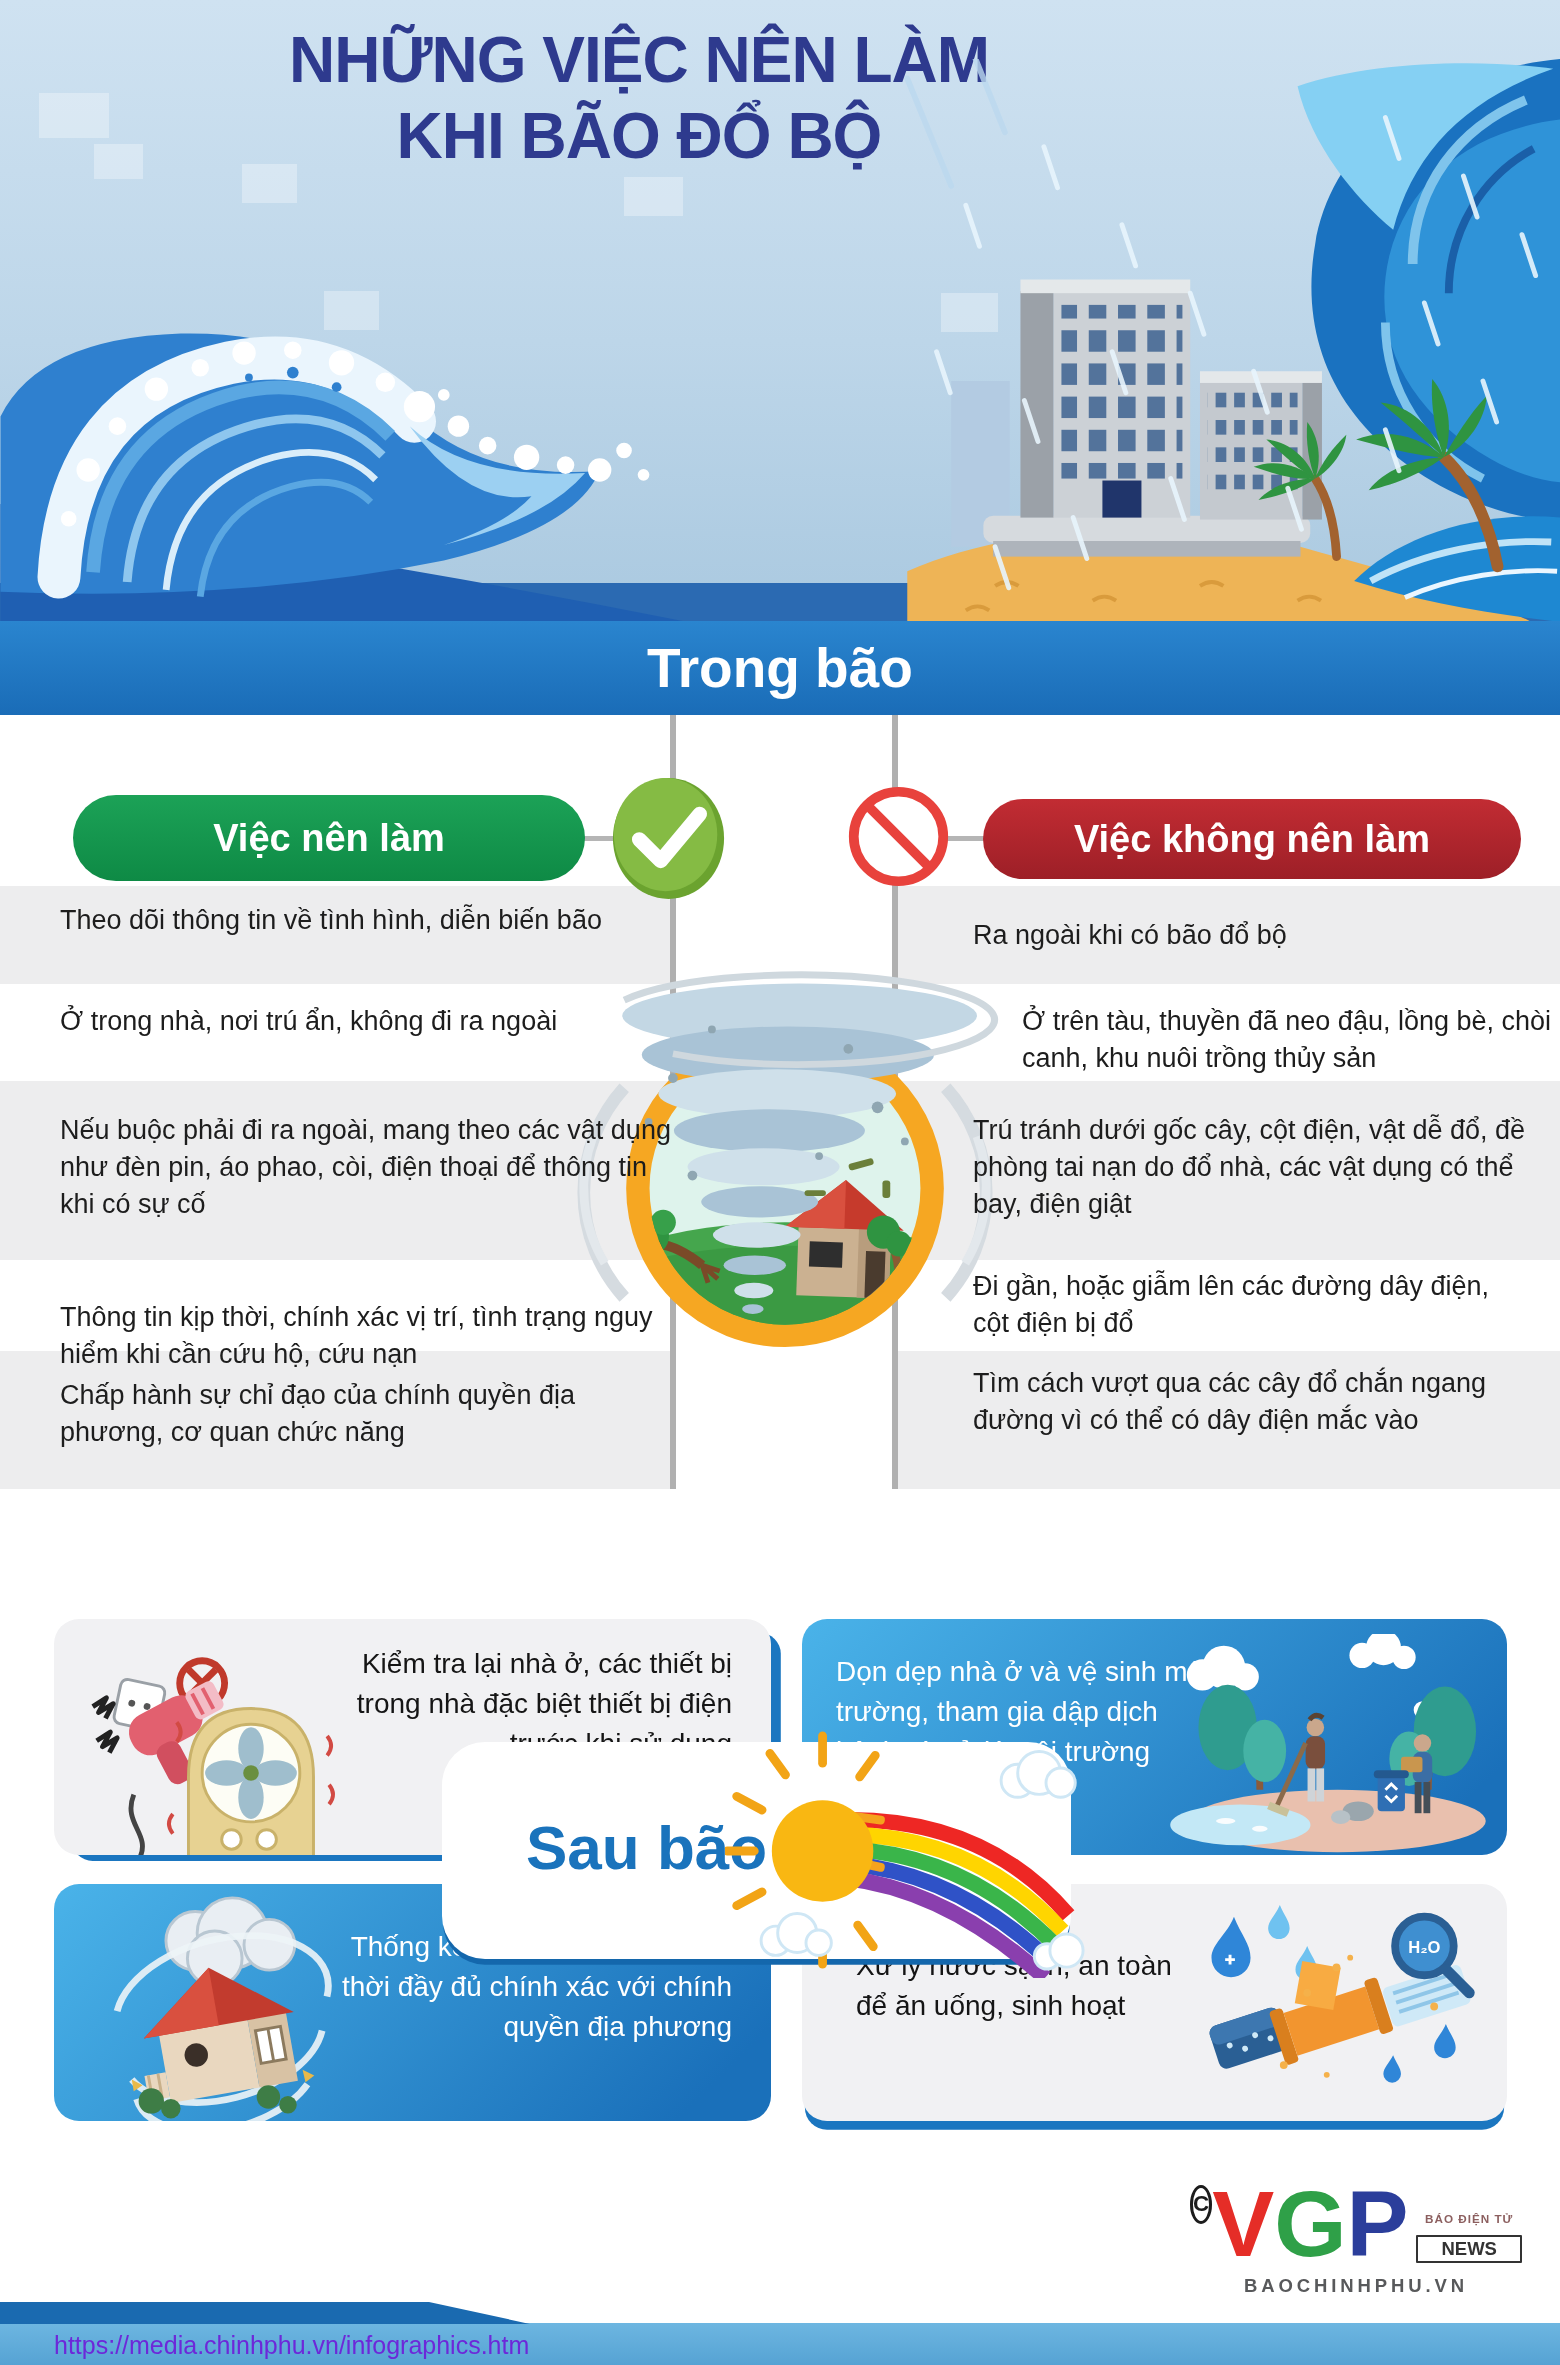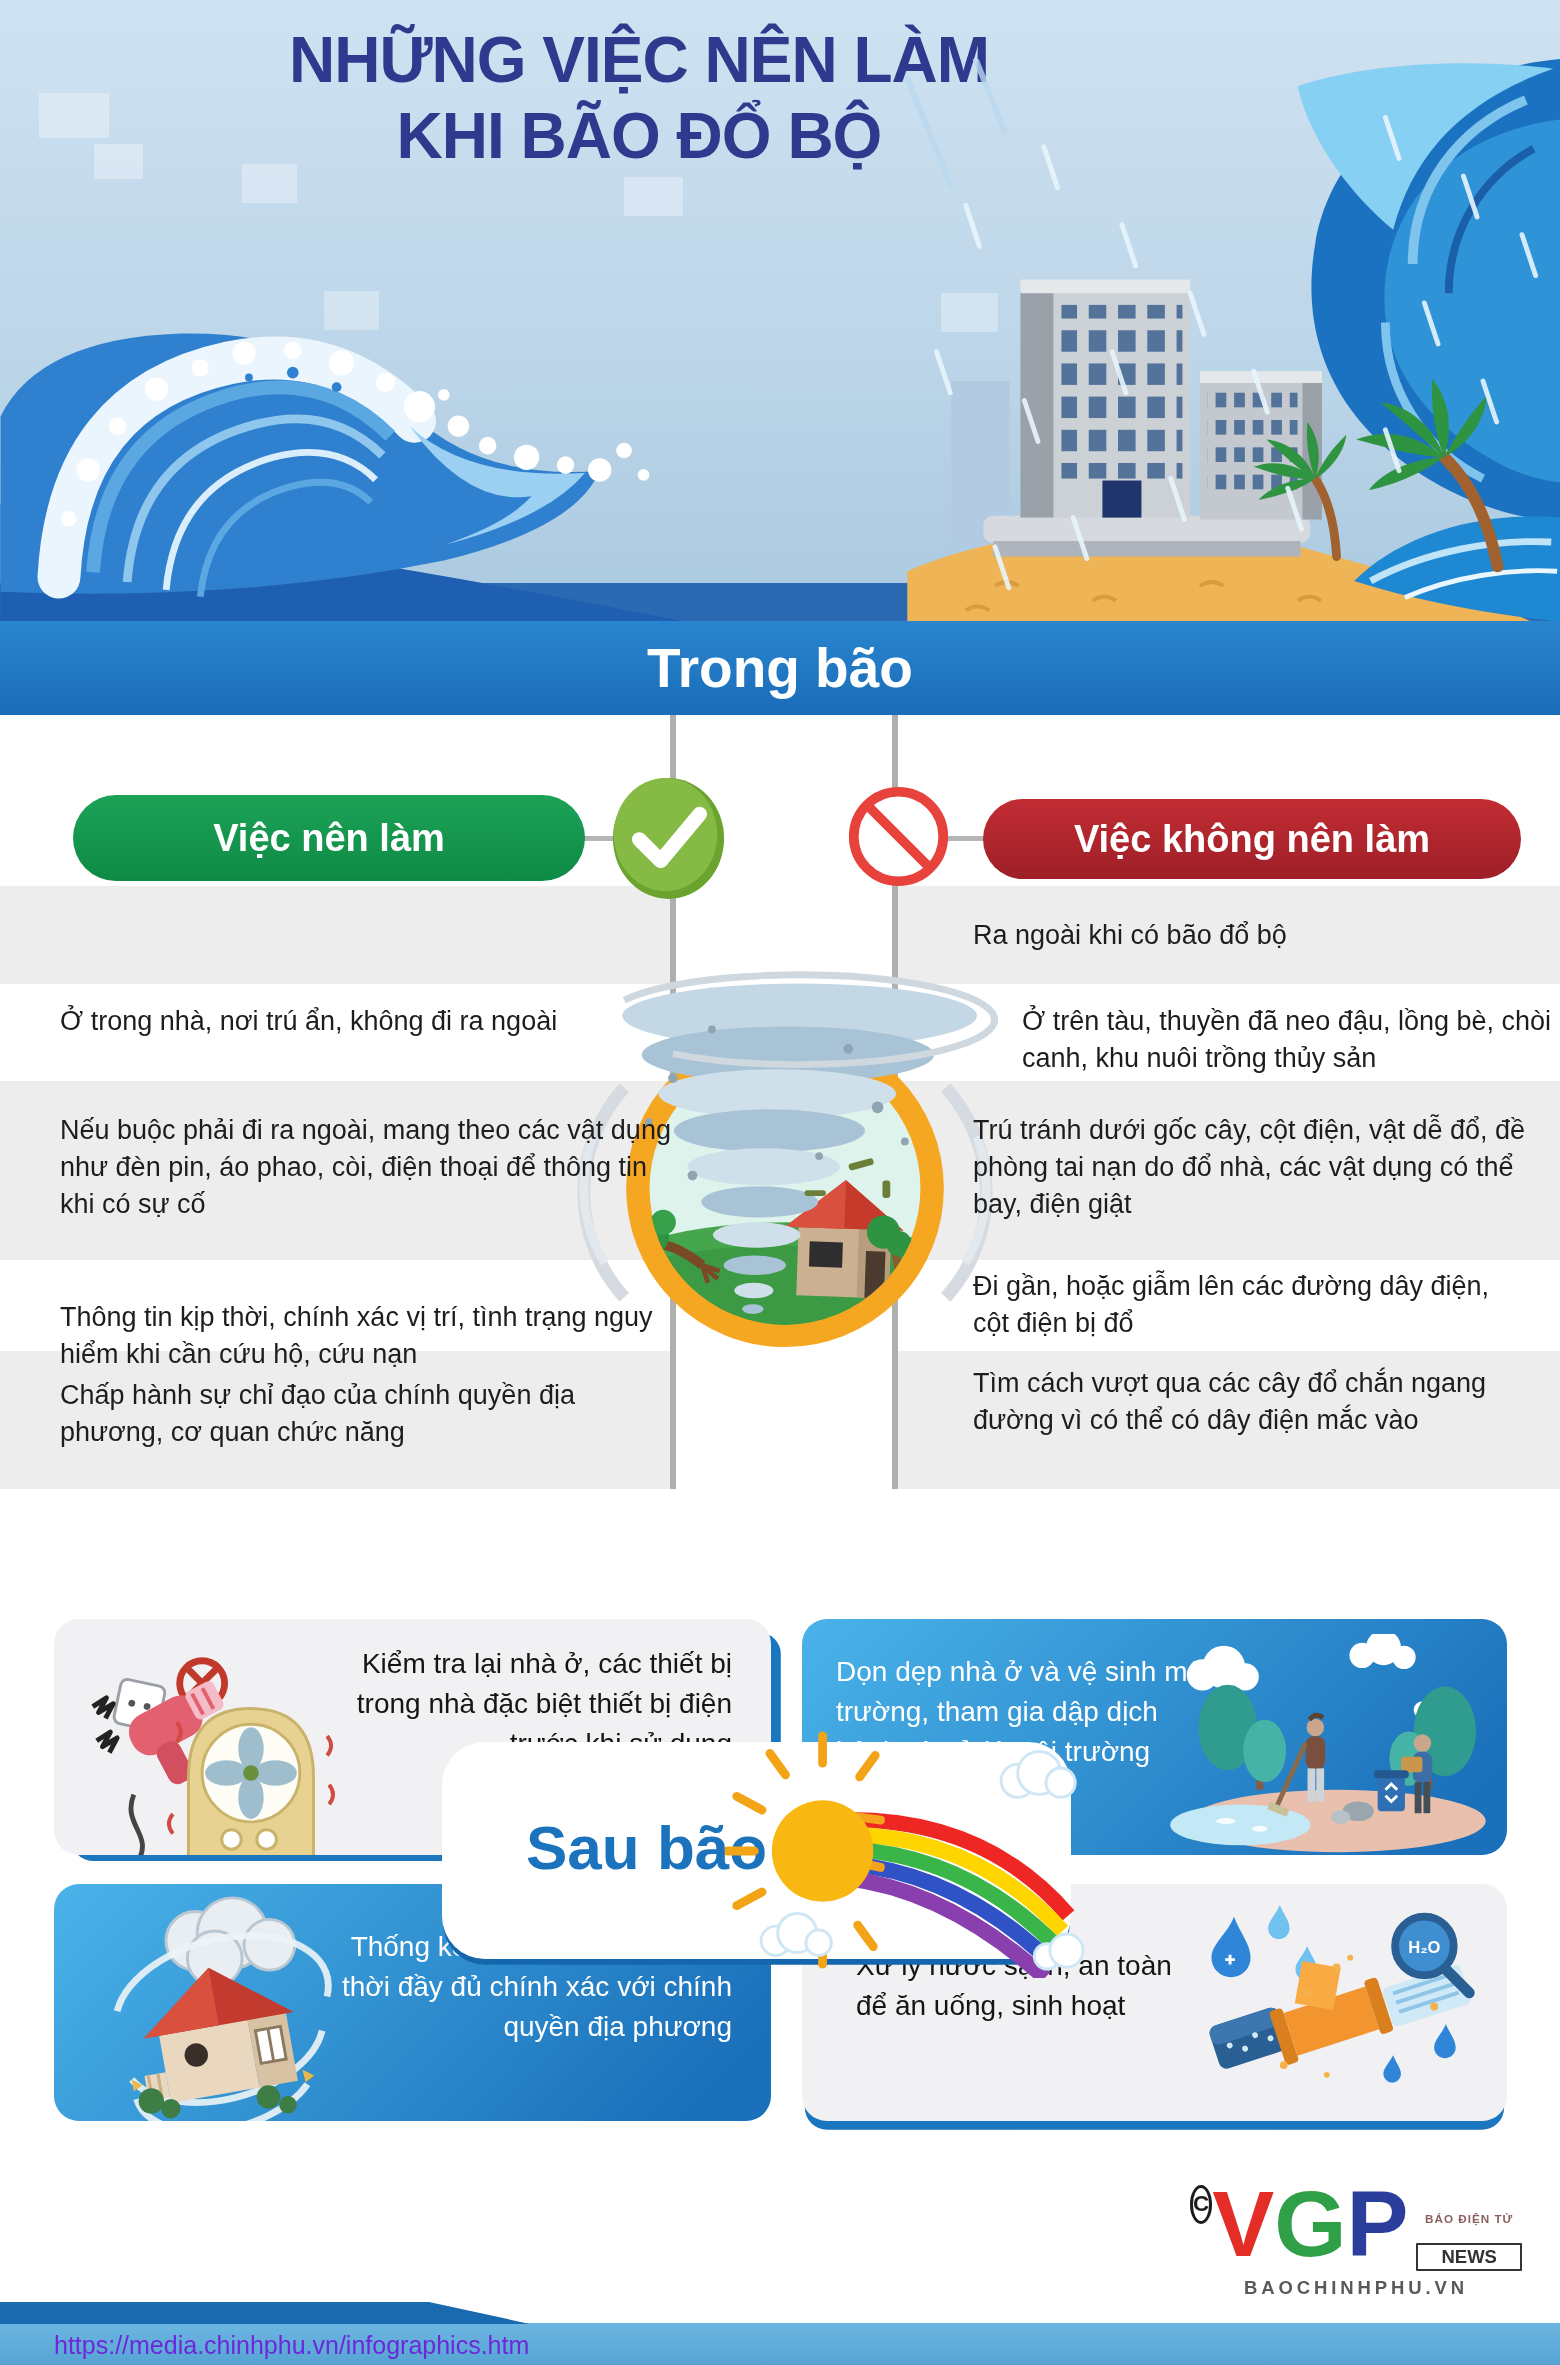--- a/index.html
+++ b/index.html
@@ -60,21 +60,21 @@
   .vgp{position:absolute;left:1195px;top:2179px;width:322px;text-align:center;}
   .vgp-row{display:flex;align-items:flex-start;justify-content:center;}
   .c-circle{width:33px;height:33px;border:3.9px solid #1c1c1c;border-radius:50%;margin-top:5.9px;
             display:flex;align-items:center;justify-content:center;
             font-family:"Liberation Sans",sans-serif;font-weight:700;font-size:22.4px;color:#1c1c1c;}
   .vgp-letter{font-family:"Liberation Sans",sans-serif;font-weight:700;font-size:93px;line-height:90px;}
   .vgp-v{color:#e52d27;} .vgp-g{color:#2fa048;} .vgp-p{color:#2b3e9b;}
   .vgp-side{margin-left:7.8px;margin-top:33px;text-align:center;}
   .vgp-tag{font-size:11.7px;font-weight:700;color:#8c5f5f;letter-spacing:1px;
            font-family:"Liberation Sans",sans-serif;}
-  .vgp-news{margin-top:18px;border:2px solid #333;border-radius:1px;padding:1px 23px;
+  .vgp-news{margin-top:10px;border:2px solid #333;border-radius:1px;padding:1px 23px;
             font-family:"Liberation Sans",sans-serif;font-weight:700;font-size:18.5px;color:#333;}
   .vgp-site{margin-top:5.9px;font-family:"Liberation Sans",sans-serif;font-weight:700;
             font-size:18.5px;letter-spacing:3.9px;color:#58595b;}
 
   
   .bar-light{position:absolute;top:2323px;left:0;width:1560px;height:43px;
              background:linear-gradient(180deg,#6db6e1,#55a2d3);}
   .bar-dark{position:absolute;top:2302px;left:0;width:532px;height:22.4px;background:#1a6ab0;
             clip-path:polygon(0 0,429px 0,532px 100%,0 100%);}
   .bar-url{position:absolute;top:2331px;left:54px;color:#6d28d9;
@@ -320,20 +320,21 @@
     <polyline points="30,66 52,88 92,40" fill="none" stroke="#fff" stroke-width="15" stroke-linecap="round" stroke-linejoin="round"></polyline>
   </svg>
   <svg class="abs" style="left:845px;top:68px;" width="107" height="107" viewBox="0 0 110 110">
     <circle cx="55" cy="55" r="46" fill="#fff" stroke="#e8423c" stroke-width="10"></circle>
     <line x1="24" y1="24" x2="86" y2="86" stroke="#e8423c" stroke-width="10"></line>
   </svg>
   <div class="pill pill-red">
     <span>Việc không nên làm</span>
   </div>
 
+  <div class="item" style="left:60px;top:187px;width:614px;">Theo dõi thông tin về tình hình, diễn biến bão</div>
   <div class="item" style="left:60px;top:288px;width:605px;">Ở trong nhà, nơi trú ẩn, không đi ra ngoài</div>
   <div class="item" style="left:60px;top:397px;width:624px;">Nếu buộc phải đi ra ngoài, mang theo các vật dụng như đèn pin, áo phao, còi, điện thoại để thông tin khi có sự cố</div>
   <div class="item" style="left:60px;top:584px;width:624px;">Thông tin kịp thời, chính xác vị trí, tình trạng nguy hiểm khi cần cứu hộ, cứu nạn</div>
   <div class="item" style="left:60px;top:662px;width:605px;">Chấp hành sự chỉ đạo của chính quyền địa phương, cơ quan chức năng</div>
 
   <div class="item" style="left:973px;top:202px;width:566px;">Ra ngoài khi có bão đổ bộ</div>
   <div class="item" style="left:1022px;top:288px;width:575px;">Ở trên tàu, thuyền đã neo đậu, lồng bè, chòi canh, khu nuôi trồng thủy sản</div>
   <div class="item" style="left:973px;top:397px;width:585px;">Trú tránh dưới gốc cây, cột điện, vật dễ đổ, đề phòng tai nạn do đổ nhà, các vật dụng có thể bay, điện giật</div>
   <div class="item" style="left:973px;top:553px;width:556px;">Đi gần, hoặc giẫm lên các đường dây điện, cột điện bị đổ</div>
   <div class="item" style="left:973px;top:650px;width:527px;">Tìm cách vượt qua các cây đổ chắn ngang đường vì có thể có dây điện mắc vào</div>

